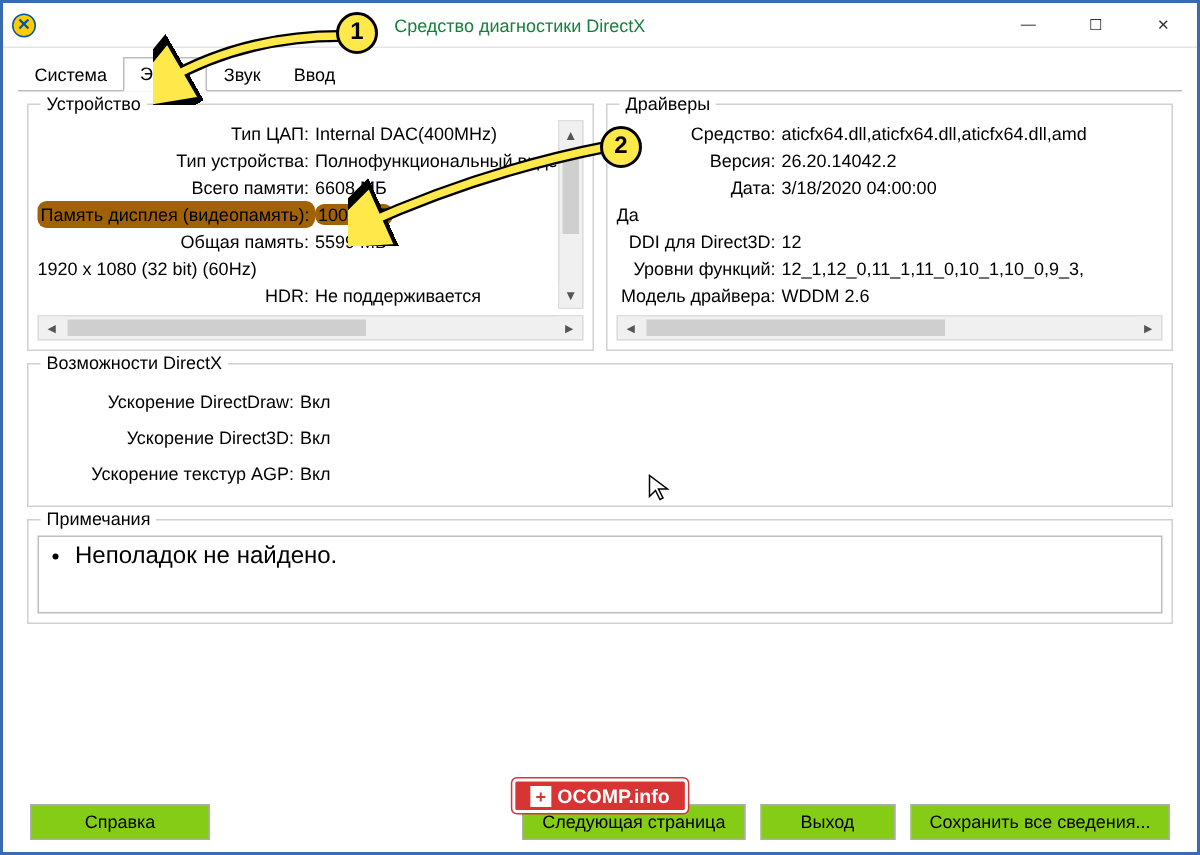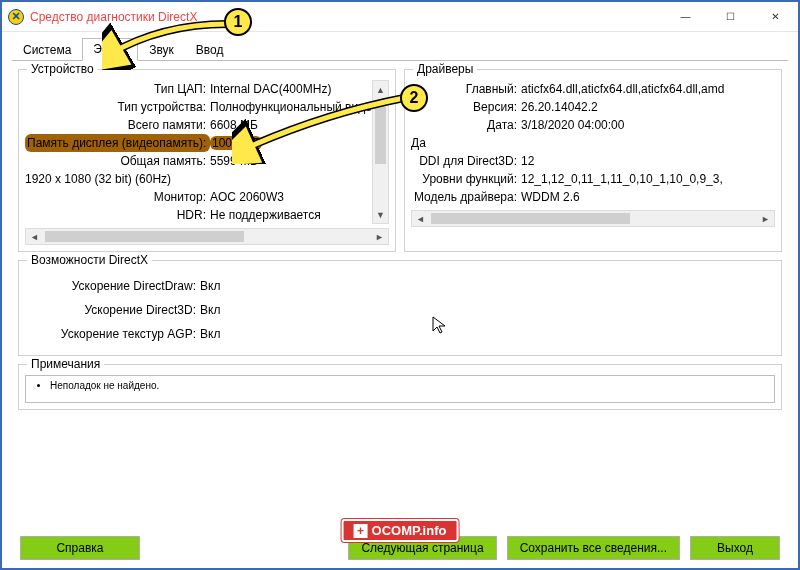--- a/index.html
+++ b/index.html
@@ -24,21 +24,21 @@
   }
   .titlebar .app-icon {
     width: 16px; height: 16px;
     background: #ffcc00;
     border-radius: 50%;
     border: 1px solid #0055aa;
     display: flex; align-items: center; justify-content: center;
     font-size: 11px; font-weight: bold; color: #0055aa;
     margin-right: 6px;
   }
-  .titlebar .title { flex: 1; font-size: 12px; color: #ef4444; }
+  .titlebar .title { flex: 1; font-size: 12px; color: #15803d; text-align: center; }
   .winbtn {
     width: 45px; height: 30px;
     display: flex; align-items: center; justify-content: center;
     font-family: "Segoe UI Symbol", sans-serif;
     font-size: 10px; color: #333;
     cursor: default;
   }
   
   .tabbar {
     display: flex;
@@ -126,23 +126,23 @@
     display: flex; flex-direction: column;
   }
   .vbar .sb-btn { height: 17px; width: 100%; }
   .vbar .sb-thumb { flex: 0 0 45%; margin: 2px; }
   .vbar .sb-track { flex: 1; }
   .device-body { display: flex; }
   .device-list { flex: 1; min-width: 0; }
   
   .notes {
     border: 1px solid #bdbdbd;
-    height: 28px;
+    height: 52px;
     padding: 4px 8px;
-    font-size: 10px;
+    font-size: 16px;
     overflow: hidden;
   }
   .notes ul { margin: 0; padding-left: 16px; }
   
   .footer {
     position: absolute;
     left: 0; right: 0; bottom: 8px;
     display: flex;
     gap: 10px;
     padding: 0 18px;
@@ -242,24 +242,20 @@
               <span class="v"><span class="hl">1009 МБ</span></span>
             </div>
           <div class="kv">
               <span class="k">Общая память:</span>
               <span class="v">5599 МБ</span>
             </div>
           <div class="kv">
               <span class="v">1920 x 1080 (32 bit) (60Hz)</span>
             </div>
           <div class="kv">
-              <span class="k">Монитор:</span>
-              <span class="v">AOC 2060W3</span>
-            </div>
-          <div class="kv">
               <span class="k">HDR:</span>
               <span class="v">Не поддерживается</span>
             </div>
         </div>
         <div class="vbar">
           <div class="sb-btn">▲</div>
           <div class="sb-thumb"></div>
           <div class="sb-track"></div>
           <div class="sb-btn">▼</div>
         </div>
@@ -268,21 +264,21 @@
         <div class="sb-btn">◄</div>
         <div class="sb-thumb half"></div>
         <div style="flex:1"></div>
         <div class="sb-btn">►</div>
       </div>
     </div>
 
     <div class="group drv">
       <span class="legend">Драйверы</span>
       <div class="kv">
-          <span class="k">Главный:</span>
+          <span class="k">Средство:</span>
           <span class="v">aticfx64.dll,aticfx64.dll,aticfx64.dll,amd</span>
         </div>
       <div class="kv">
           <span class="k">Версия:</span>
           <span class="v">26.20.14042.2</span>
         </div>
       <div class="kv">
           <span class="k">Дата:</span>
           <span class="v">3/18/2020 04:00:00</span>
         </div>
@@ -339,22 +335,22 @@
 
 <div class="watermark">
   <span class="plus">+</span>
   <span>OCOMP.info</span>
 </div>
 
 <div class="footer">
   <div class="btn">Справка</div>
   <div class="spacer"></div>
   <div class="btn primary-hint">Следующая страница</div>
+  <div class="btn" style="min-width:90px">Выход</div>
   <div class="btn">Сохранить все сведения...</div>
-  <div class="btn" style="min-width:90px">Выход</div>
 </div>
 
 <div class="badge" style="left:222px; top:6px;">1</div>
 <div class="badge" style="left:398px; top:82px;">2</div>
 
 <svg class="arrow1" style="left:100px; top:18px;" width="140" height="50">
   <defs>
       <marker id="ah1" markerWidth="10" markerHeight="10" refX="2" refY="3" orient="auto">
     <path d="M0,0 L0,6 L8,3 z" fill="#ffe84a" stroke="#000" stroke-width="0.7"></path>
       </marker>

